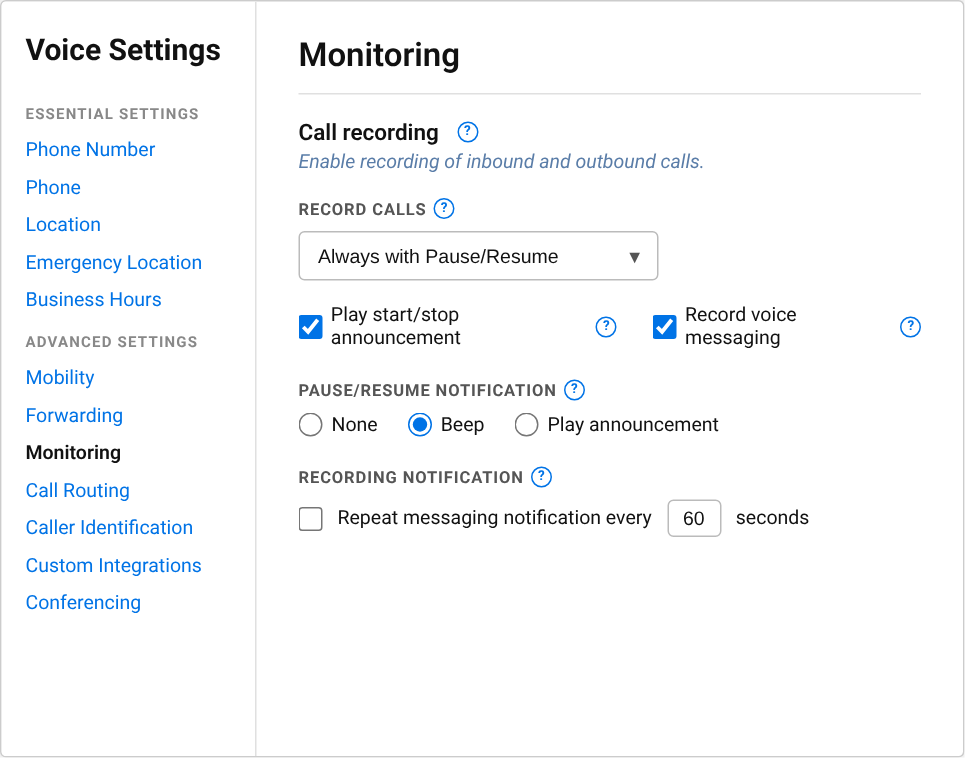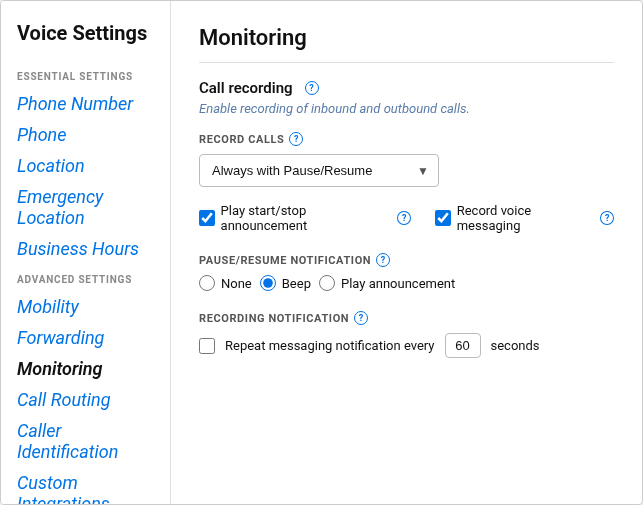--- a/index.html
+++ b/index.html
@@ -37,26 +37,25 @@
     }
     .sidebar-section-label {
       font-size: 10px;
       font-weight: 700;
       color: #888;
       letter-spacing: 0.8px;
       text-transform: uppercase;
       padding: 10px 16px 6px 16px;
     }
     .sidebar-item {
-      font-size: 18px;
+      font-size: 13px;
       color: #0073e6;
       padding: 5px 16px;
       cursor: pointer;
       display: block;
-      font-style: italic;
     }
     .sidebar-item.active {
       color: #111;
       font-weight: 600;
     }
     
     .main {
       flex: 1;
       padding: 24px 28px;
       overflow-y: auto;
@@ -151,21 +150,21 @@
     }
     .checkbox-input {
       width: 16px;
       height: 16px;
       accent-color: #0073e6;
       cursor: pointer;
     }
     .radio-group {
       display: flex;
       align-items: flex-start;
-      gap: 8px;
+      gap: 20px;
       margin-bottom: 20px;
     }
     .radio-item {
       display: flex;
       align-items: center;
       gap: 6px;
       font-size: 13px;
       color: #111;
       cursor: pointer;
     }

